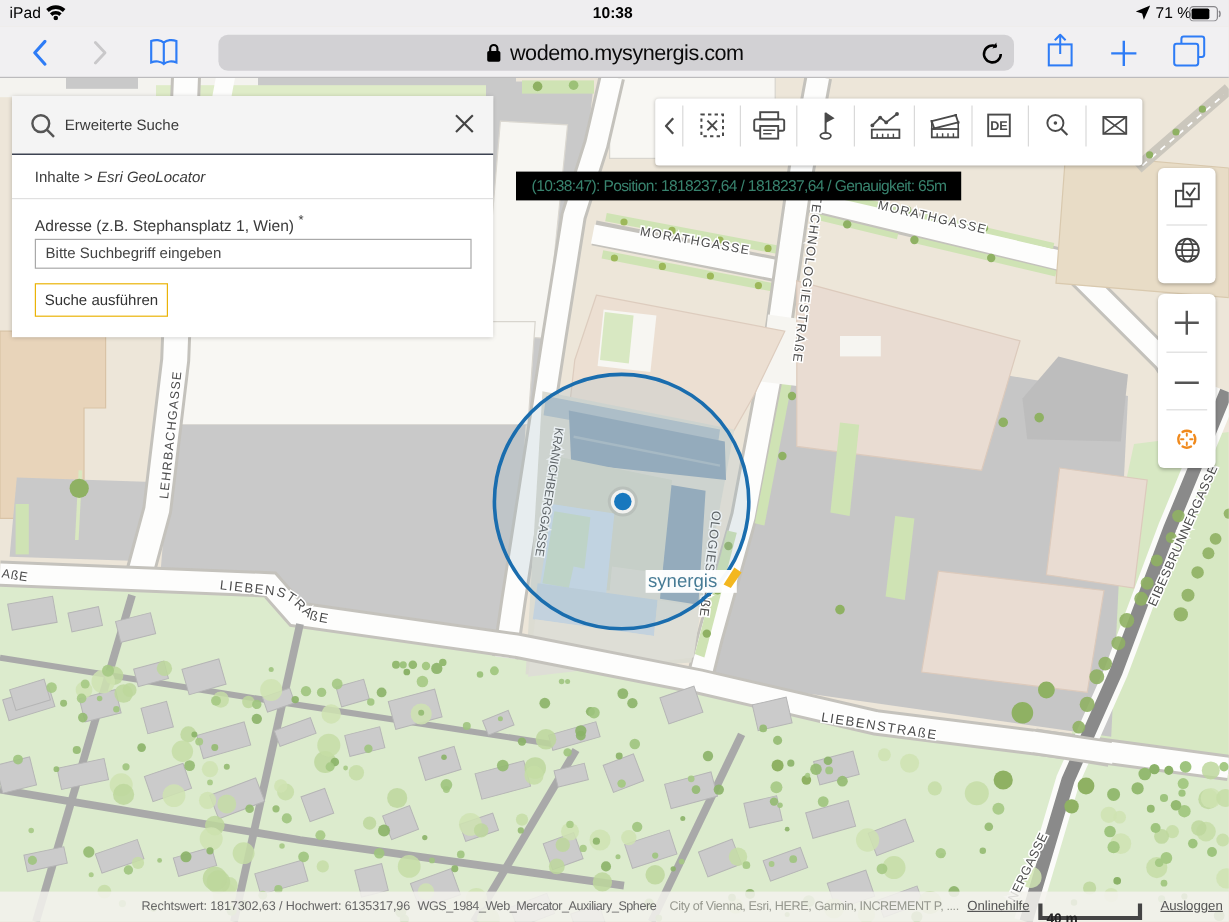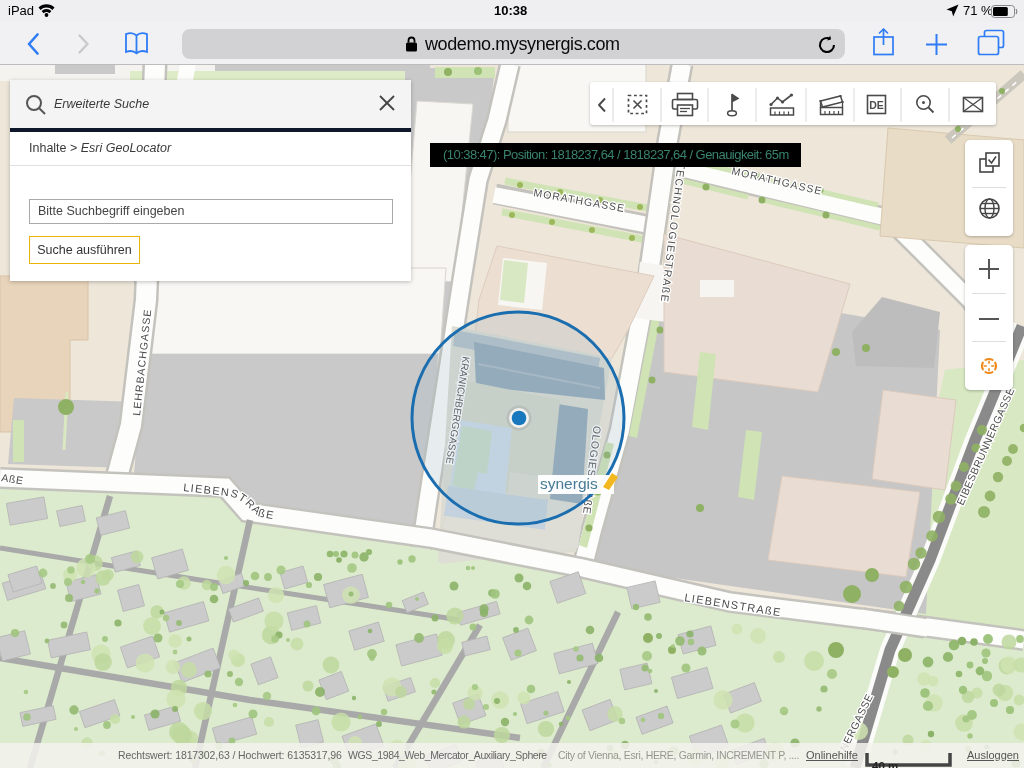--- a/index.html
+++ b/index.html
@@ -583,46 +583,47 @@
 
   <rect x="538" y="475" width="76" height="19" fill="#ffffff" opacity="0.96"></rect>
 
   <text x="540" y="489" font-size="15.5" fill="#477b95" font-family="Liberation Sans,sans-serif">synergis</text>
 
   <polygon points="603,487 612,473 618,477 609,490" fill="#f3b71f"></polygon>
 </svg>
 
 <div class="abs" style="left:10px;top:80px;width:401px;height:201px;background:#fff;box-shadow:0 1px 4px rgba(0,0,0,.25);">
 
-  <div class="abs" style="left:0;top:0;width:401px;height:48px;background:#f4f4f4;border-bottom:4px solid #0f172a;font-style:italic;">
+  <div class="abs" style="left:0;top:0;width:401px;height:48px;background:#f4f4f4;border-bottom:1px solid #0f172a;">
 
     <svg class="abs" style="left:14px;top:13px" width="24" height="24" viewBox="0 0 24 24">
         <circle cx="10" cy="10" r="7" fill="none" stroke="#555" stroke-width="2"></circle>
         <line x1="15" y1="15" x2="21" y2="21" stroke="#555" stroke-width="2"></line>
       </svg>
 
     <div class="abs" style="left:44px;top:17px;font-size:12.5px;color:#3a3a3a;">Erweiterte Suche</div>
 
     <svg class="abs" style="left:367px;top:13px" width="20" height="20" viewBox="0 0 20 20">
         <line x1="3" y1="3" x2="17" y2="17" stroke="#444" stroke-width="1.8"></line>
         <line x1="17" y1="3" x2="3" y2="17" stroke="#444" stroke-width="1.8"></line>
       </svg>
   </div>
 
   <div class="abs" style="left:19px;top:61px;font-size:12.5px;color:#3a3a3a;"><span style="">Inhalte</span> &gt; <i>Esri GeoLocator</i></div>
 
   <div class="abs" style="left:0;top:85px;width:401px;border-top:1px solid #e0e0e0;"></div>
 
+  <div class="abs" style="left:19px;top:98px;font-size:13px;color:#3a3a3a;">Adresse (z.B. Stephansplatz 1, Wien) <sup>*</sup></div>
 
   <div class="abs" style="left:19px;top:119px;width:354px;height:23px;border:1px solid #a9a9a9;background:#fff;font-size:12.5px;color:#444;line-height:23px;padding-left:8px;">Bitte Suchbegriff eingeben</div>
 
   <div class="abs" style="left:19px;top:156px;width:109px;height:26px;border:1px solid #eab308;background:#fff;font-size:12.5px;color:#333;line-height:26px;text-align:center;">Suche ausführen</div>
 </div>
 
-<div class="abs" style="left:546px;top:82px;width:406px;height:43px;background:#fff;border-radius:3px;box-shadow:0 1px 3px rgba(0,0,0,.25);margin-left:44px;">
+<div class="abs" style="left:546px;top:82px;width:406px;height:56px;background:#fff;border-radius:3px;box-shadow:0 1px 3px rgba(0,0,0,.25);">
 
   <svg style="position:absolute;left:0;top:0" width="406" height="46">
       <line x1="23" y1="6" x2="23" y2="40" stroke="#d9d9d9" stroke-width="1"></line>
       <line x1="71" y1="6" x2="71" y2="40" stroke="#d9d9d9" stroke-width="1"></line>
       <line x1="118" y1="6" x2="118" y2="40" stroke="#d9d9d9" stroke-width="1"></line>
       <line x1="166" y1="6" x2="166" y2="40" stroke="#d9d9d9" stroke-width="1"></line>
       <line x1="216" y1="6" x2="216" y2="40" stroke="#d9d9d9" stroke-width="1"></line>
       <line x1="264" y1="6" x2="264" y2="40" stroke="#d9d9d9" stroke-width="1"></line>
       <line x1="311" y1="6" x2="311" y2="40" stroke="#d9d9d9" stroke-width="1"></line>
       <line x1="359" y1="6" x2="359" y2="40" stroke="#d9d9d9" stroke-width="1"></line>

